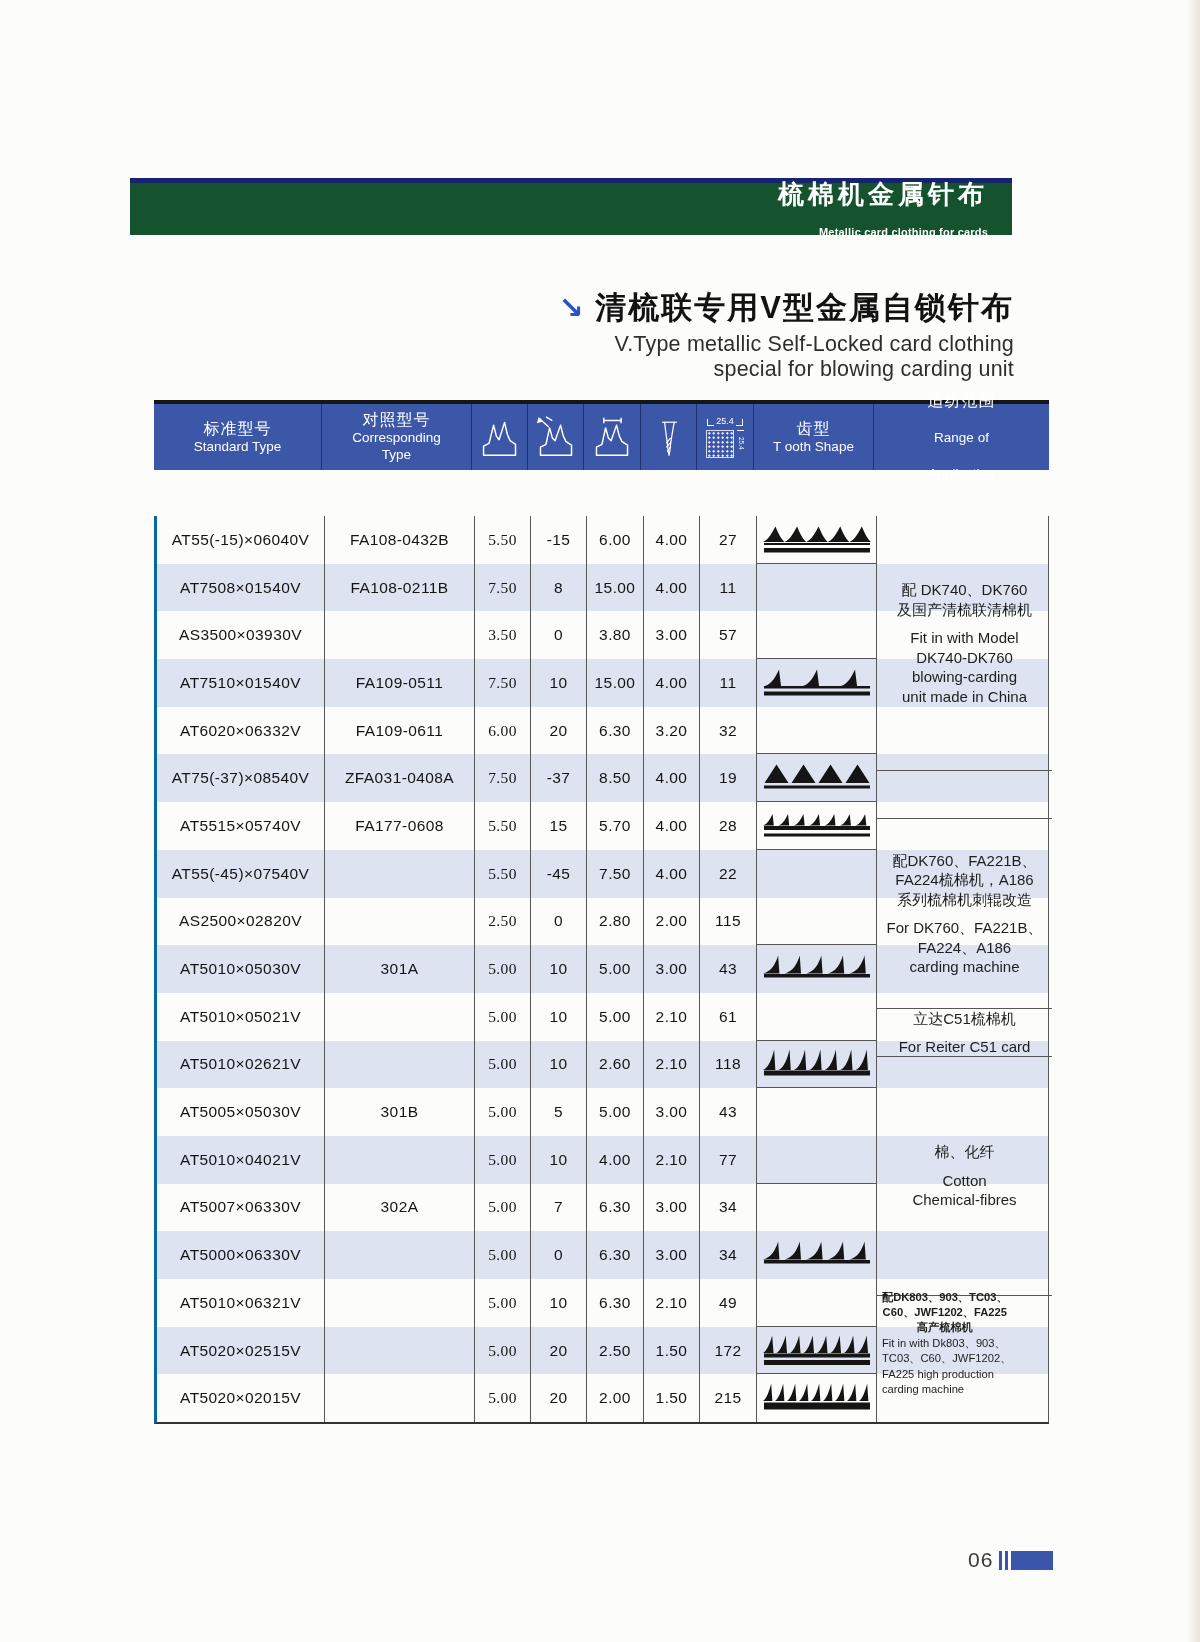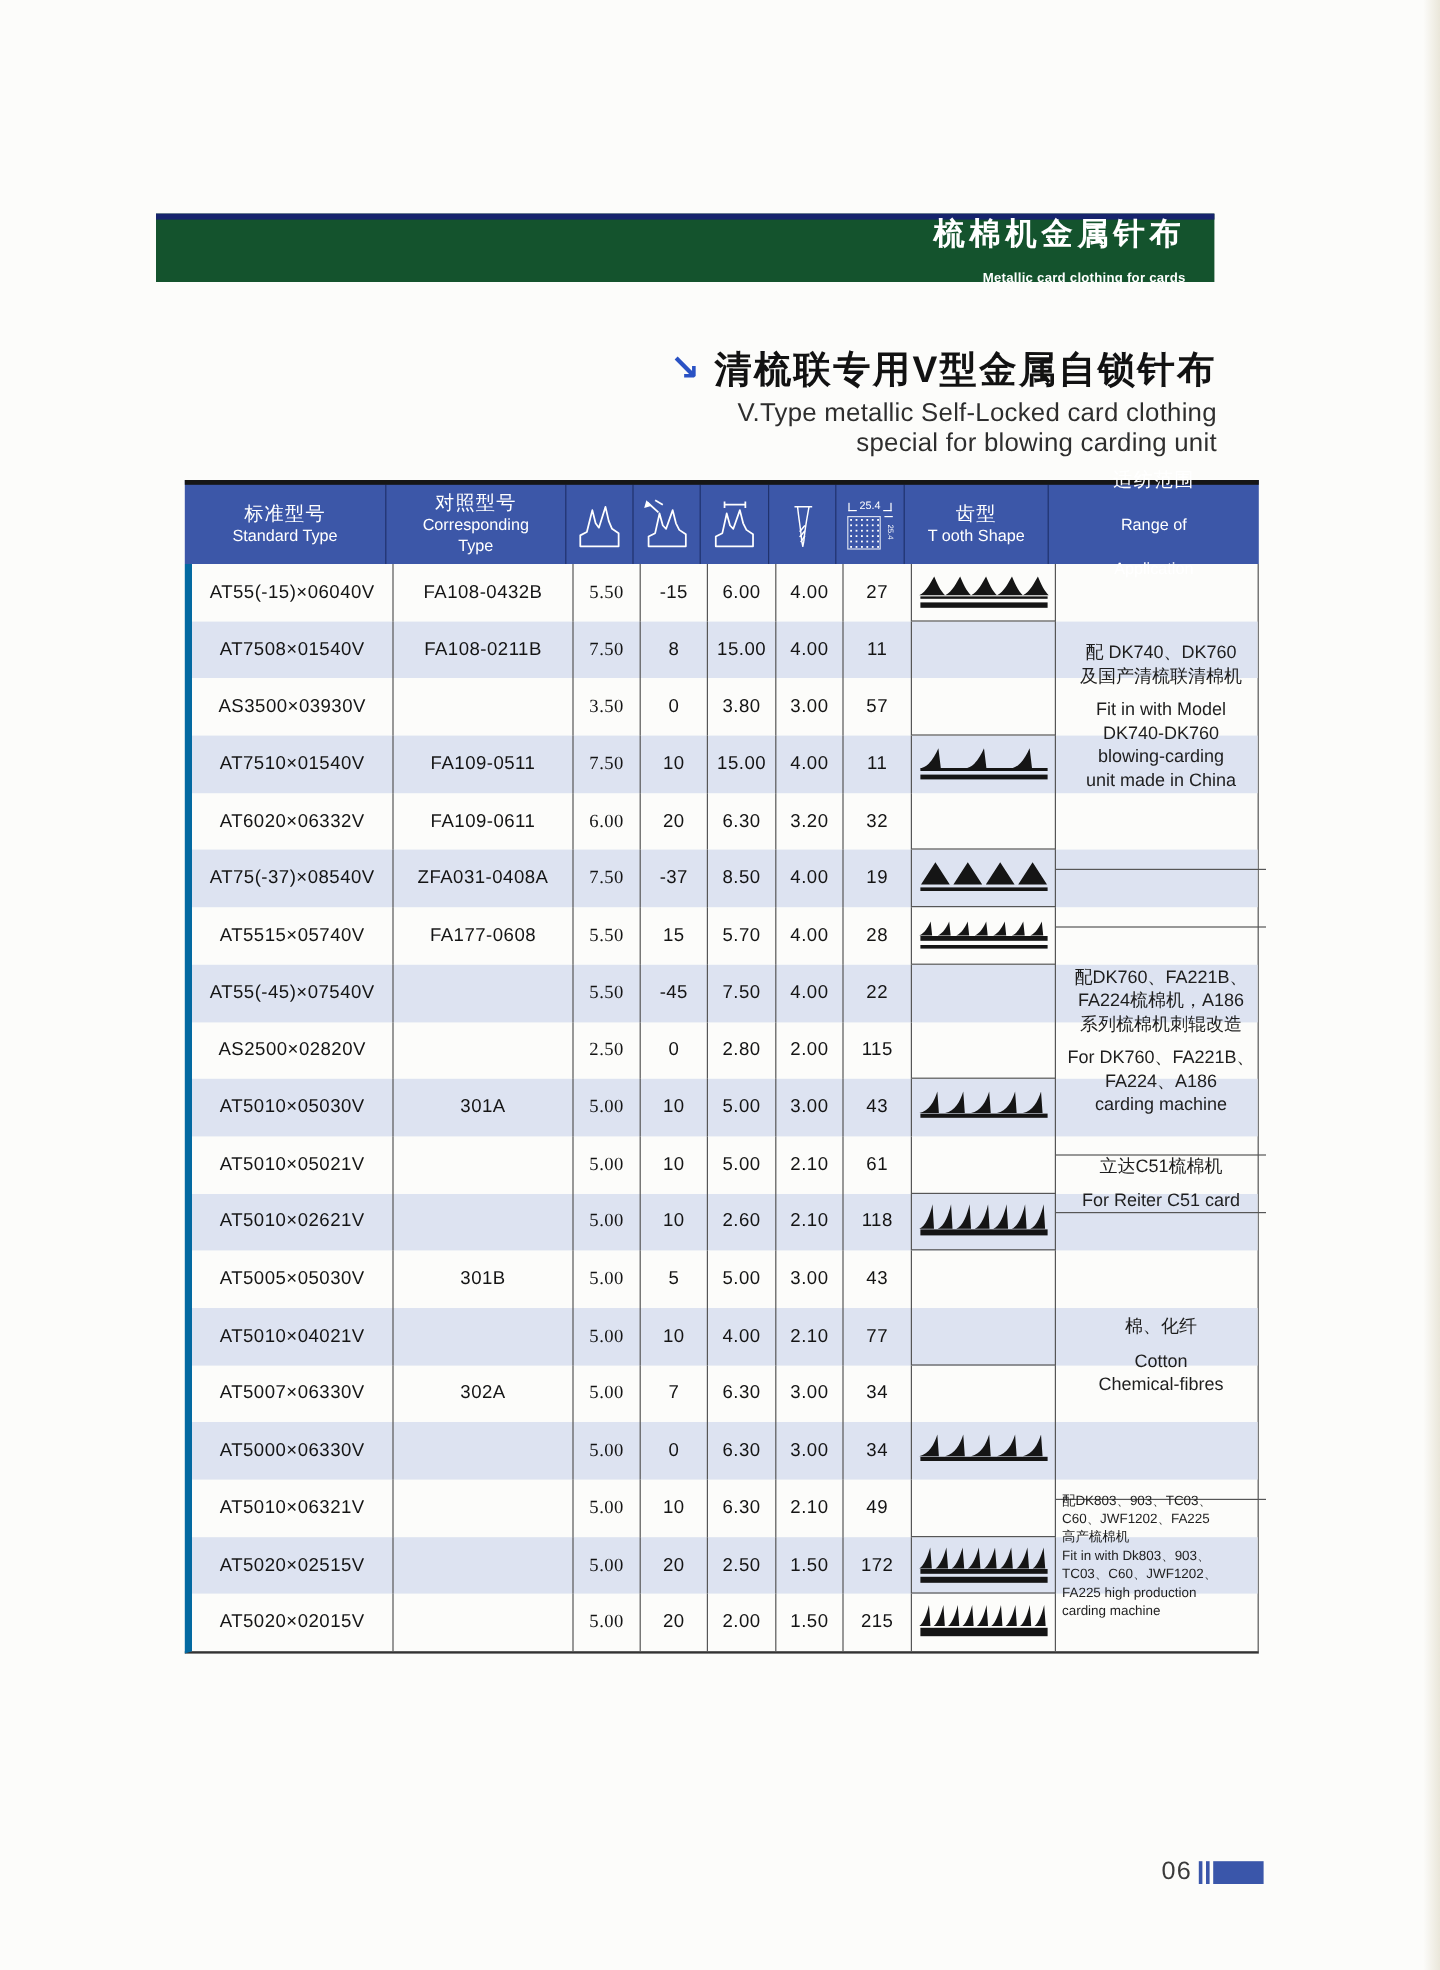--- a/index.html
+++ b/index.html
@@ -26,39 +26,39 @@
   .spec-table{position:absolute;left:154px;top:400px;width:895px;}
   .thead{display:flex;height:70px;background:#3c57a8;border-top:4px solid #161616;box-sizing:border-box;color:#fff;}
   .th{display:flex;flex-direction:column;align-items:center;justify-content:center;
       border-right:1px solid rgba(10,20,60,.55);box-sizing:border-box;text-align:center;line-height:1.25;}
   .th:last-child{border-right:none;}
   .th .cn{font-size:16px;letter-spacing:1px;}
   .th .en{font-size:13.5px;}
   .c0{width:168px;} .c1{width:150px;} .c2{width:56px;font-family:Liberation Serif, serif;} .c3{width:56px;} .c4{width:57px;}
   .c5{width:56px;} .c6{width:57px;} .c7{width:120px;} .c8{width:175px;gap:19px;}
 
-  .tbody{position:relative;height:906.3px;border-left:6px solid #0369a1;border-bottom:2px solid #333;
-    border-right:1px solid #565656;box-sizing:content-box;}
+  .tbody{position:relative;height:906.3px;border-left:3px solid #0369a1;border-bottom:2px solid #333;
+    border-right:1px solid #565656;box-sizing:content-box;margin-top:46px;}
   .trow{display:flex;height:47.7px;box-sizing:border-box;}
   .trow.stripe{background:#dde3f1;}
   .cell{display:flex;align-items:center;justify-content:center;border-right:1px solid #565656;
     box-sizing:border-box;font-size:15.5px;color:#141414;letter-spacing:.4px;white-space:nowrap;}
 
   .tooth-col{position:absolute;left:600px;top:0;width:120px;height:100%;}
   .tcell{border-bottom:1px solid #565656;border-right:1px solid #565656;box-sizing:border-box;
     display:flex;align-items:center;justify-content:center;}
   .tcell:last-child{border-bottom:none;}
 
   .app-col{position:absolute;left:720px;top:0;width:175px;height:100%;}
   .acell{border-bottom:1px solid #565656;box-sizing:border-box;display:flex;flex-direction:column;
     align-items:center;justify-content:center;text-align:center;font-size:15px;color:#1e1e1e;line-height:1.3;}
   .acell:last-child{border-bottom:none;}
   .acell .en-block{margin-top:9px;}
   .acell.small{align-items:flex-start;text-align:left;padding:3px 5px;font-size:11.2px;line-height:1.35;}
-  .acell.small .cn-block{font-weight:normal;}
+  .acell.small .cn-block{font-weight:bold;text-align:center;}
   .acell.small .en-block{margin-top:1px;}
 
   
   .icon-svg{display:block;}
   .dens{display:flex;flex-direction:column;align-items:center;gap:2px;color:#fff;}
   .dens-top{display:flex;align-items:center;gap:2px;font-size:9px;}
   .dim-end{width:6px;height:6px;border-bottom:1px solid #fff;}
   .dim-end.l{border-left:1px solid #fff;}
   .dim-end.r{border-right:1px solid #fff;}
   .dens-row{display:flex;align-items:flex-start;gap:3px;}

